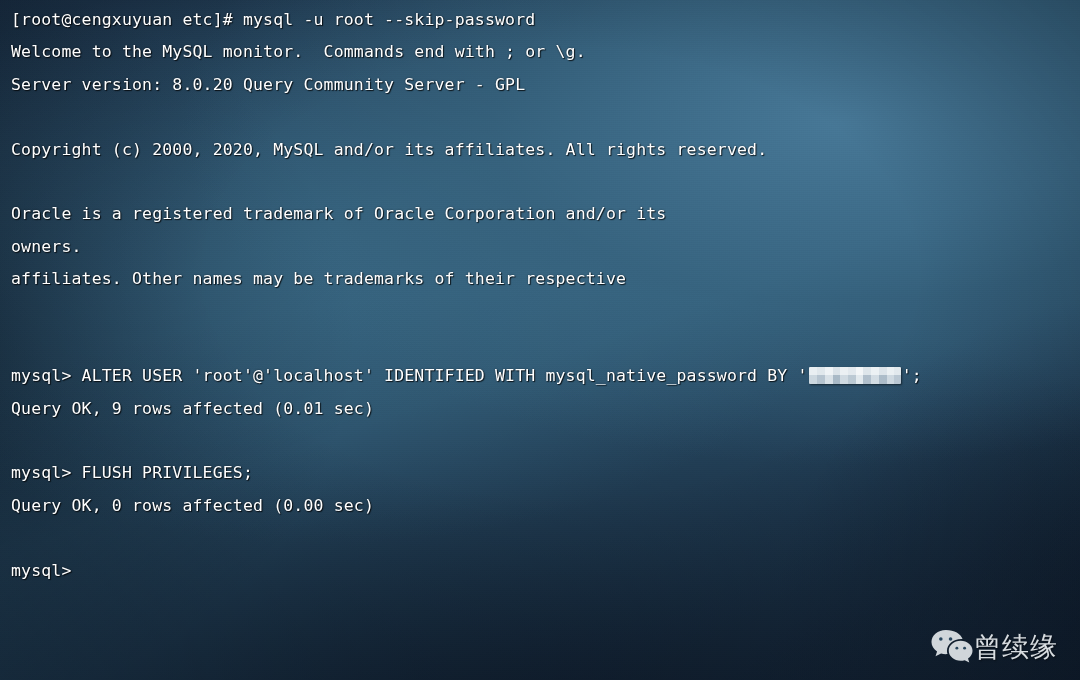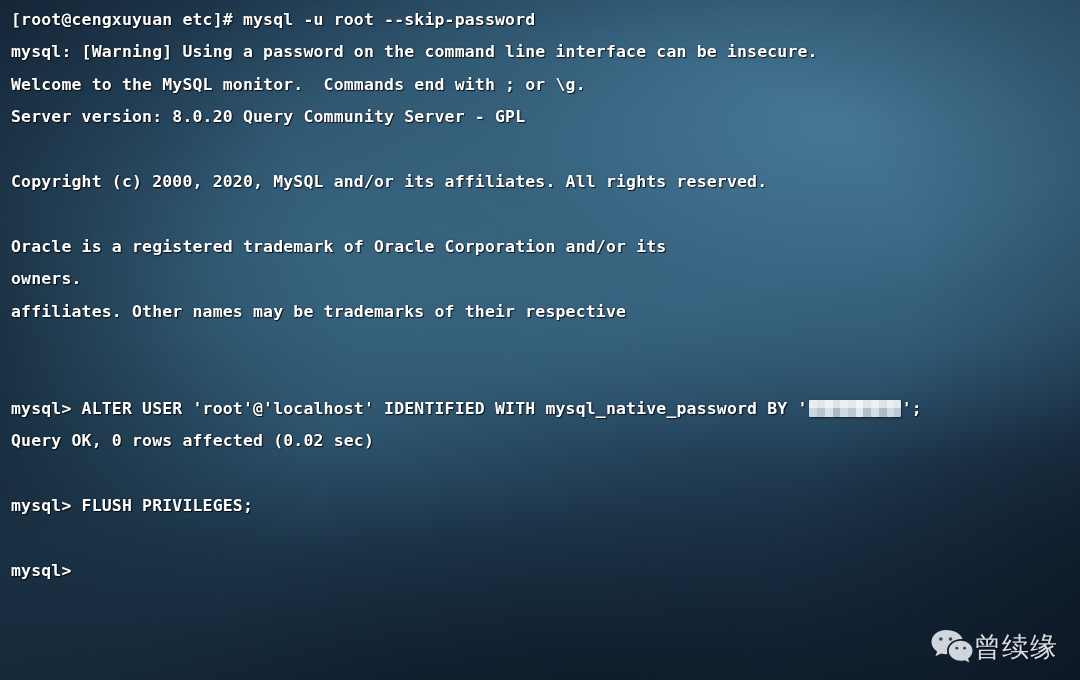--- a/index.html
+++ b/index.html
@@ -44,21 +44,20 @@
 
   #terminal {
     position: absolute;
     left: 0;
     top: 0;
     width: 1080px;
     height: 680px;
     padding: 4px 10px 0 11px;
     box-sizing: border-box;
     z-index: 3;
-    font-weight: bold;
   }
   .line {
     height: 32.4px;
     line-height: 32.4px;
     font-size: 16.5px;
     letter-spacing: 0.15px;
     color: #ffffff;
     white-space: pre;
     text-shadow: 1px 1px 1px rgba(0,0,0,0.75), 0 0 2px rgba(0,0,0,0.45);
   }
@@ -112,37 +111,37 @@
 <body>
 
 <div id="screen">
 
   <div id="noise"></div>
   <div id="vignette"></div>
 
   <div id="terminal">
 
     <div class="line">[root@cengxuyuan etc]# mysql -u root --skip-password</div>
-    <div class="line">mysql: [Warning] Using a password on the command line interface can be insecure.</div>
     <div class="line">Welcome to the MySQL monitor.  Commands end with ; or \g.</div>
     <div class="line">Server version: 8.0.20 Query Community Server - GPL</div>
     <div class="line blank"></div>
     <div class="line">Copyright (c) 2000, 2020, MySQL and/or its affiliates. All rights reserved.</div>
     <div class="line blank"></div>
     <div class="line">Oracle is a registered trademark of Oracle Corporation and/or its</div>
     <div class="line">owners.</div>
     <div class="line">affiliates. Other names may be trademarks of their respective</div>
     <div class="line blank"></div>
     <div class="line blank"></div>
 
     <div class="line"><span>mysql&gt; ALTER USER 'root'@'localhost' IDENTIFIED WITH mysql_native_password BY '</span><span class="redact"></span><span>';</span></div>
 
-    <div class="line">Query OK, 0 rows affected (0.02 sec)</div>
+    <div class="line">Query OK, 9 rows affected (0.01 sec)</div>
     <div class="line blank"></div>
     <div class="line">mysql&gt; FLUSH PRIVILEGES;</div>
+    <div class="line">Query OK, 0 rows affected (0.00 sec)</div>
     <div class="line blank"></div>
     <div class="line">mysql&gt;</div>
 
   </div>
 
   <div id="watermark">
     <svg class="wechat-icon" viewBox="0 0 48 40" aria-hidden="true">
       <g fill="#dfe4e8">
 
         <path d="M17.2 2.2C8.3 2.2 1.2 8.2 1.2 15.6c0 4.2 2.4 8 6.2 10.5l-1.7 5.4 6.1-3.2c1.7.5 3.5.8 5.4.8.6 0 1.2 0 1.8-.1-.4-1.2-.6-2.4-.6-3.7 0-7.3 7-13.2 15.8-13.2.5 0 1 0 1.5.1C34.1 6.6 26.5 2.2 17.2 2.2z"></path>

